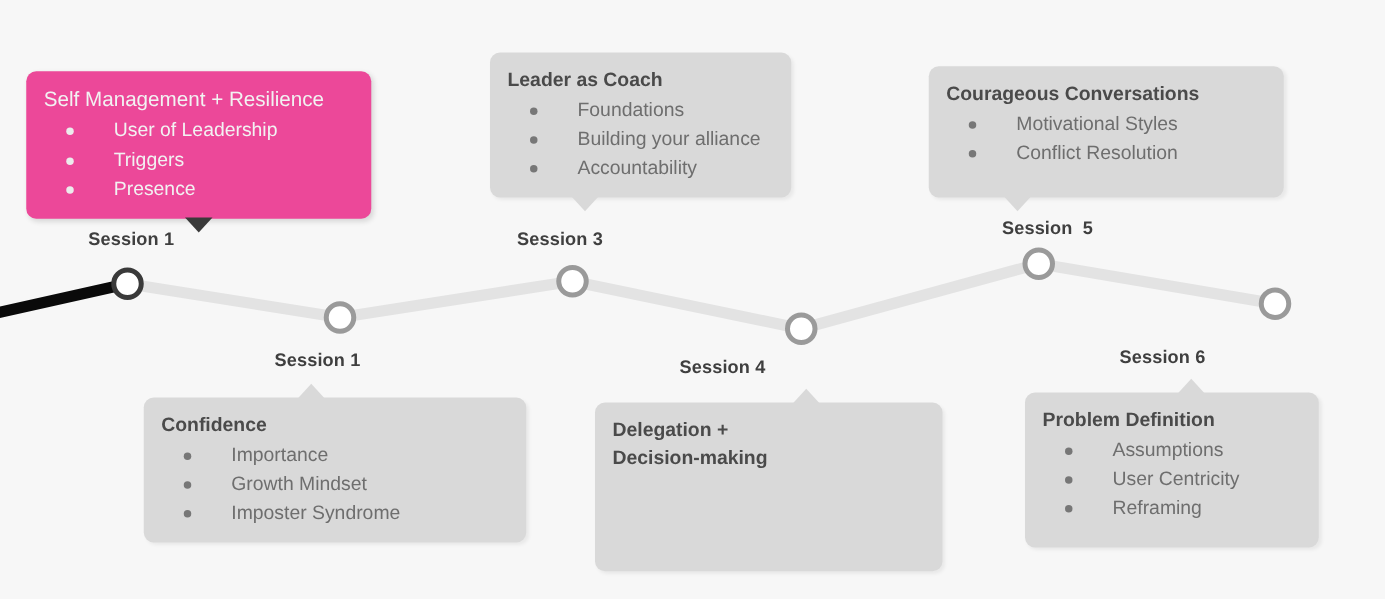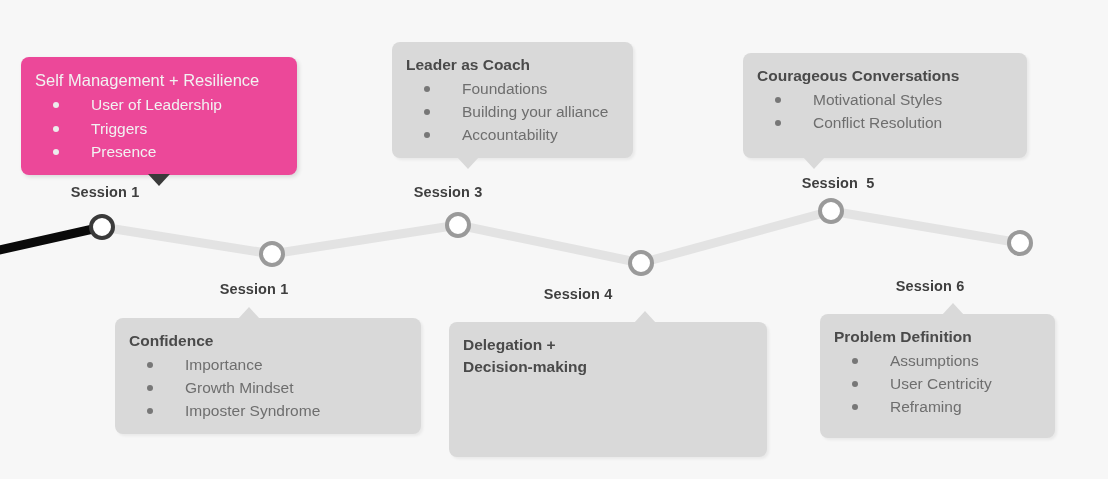--- a/index.html
+++ b/index.html
@@ -153,21 +153,21 @@
       <div class="pointer up light" style="left: 238px; top: 307px;"></div>
       <div class="card light" style="left: 392px; top: 42px; width: 241px; min-height: 106px;">
         <div class="card-title">Leader as Coach</div>
         <ul class="bullets">
           <li>Foundations</li>
           <li>Building your alliance</li>
           <li>Accountability</li>
         </ul>
       </div>
       <div class="pointer down light" style="left: 457px; top: 157px;"></div>
-      <div class="card light" style="left: 449px; top: 322px; width: 318px; min-height: 135px;">
+      <div class="card light" style="left: 476px; top: 322px; width: 278px; min-height: 135px;">
         <div class="card-title">Delegation +
 Decision-making</div>
       </div>
       <div class="pointer up light" style="left: 634px; top: 311px;"></div>
       <div class="card light" style="left: 743px; top: 53px; width: 284px; min-height: 105px;">
         <div class="card-title">Courageous Conversations</div>
         <ul class="bullets">
           <li>Motivational Styles</li>
           <li>Conflict Resolution</li>
         </ul>

